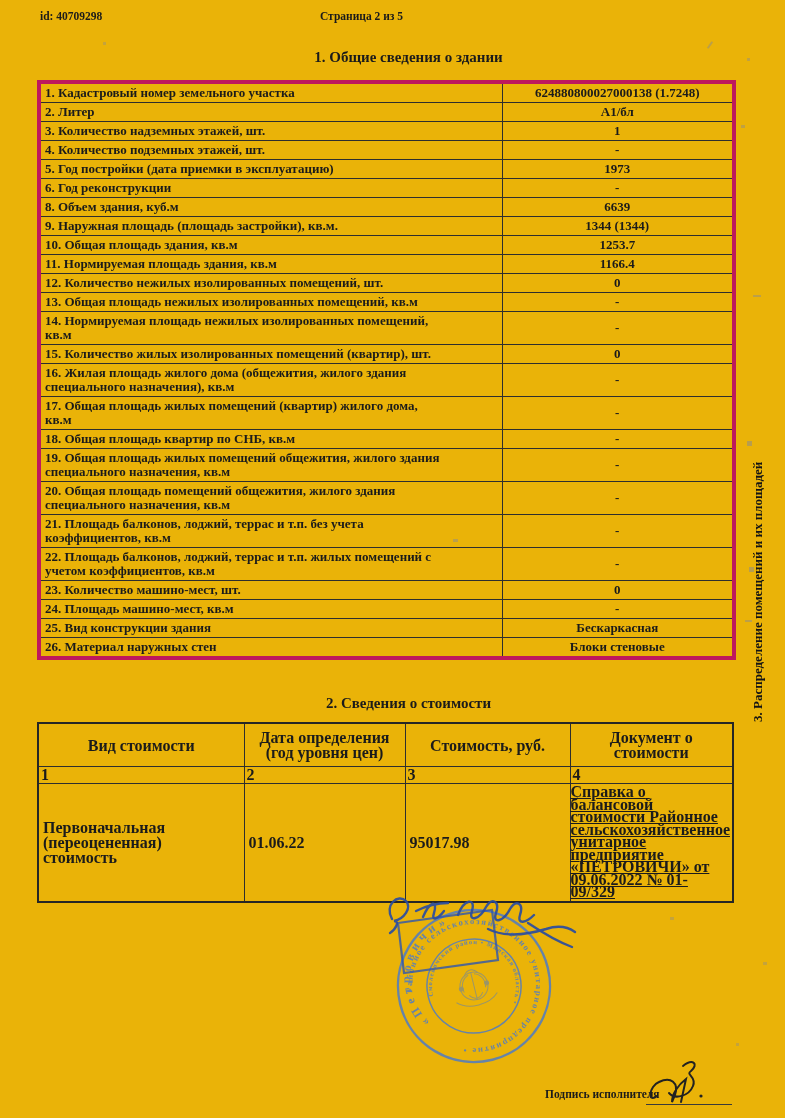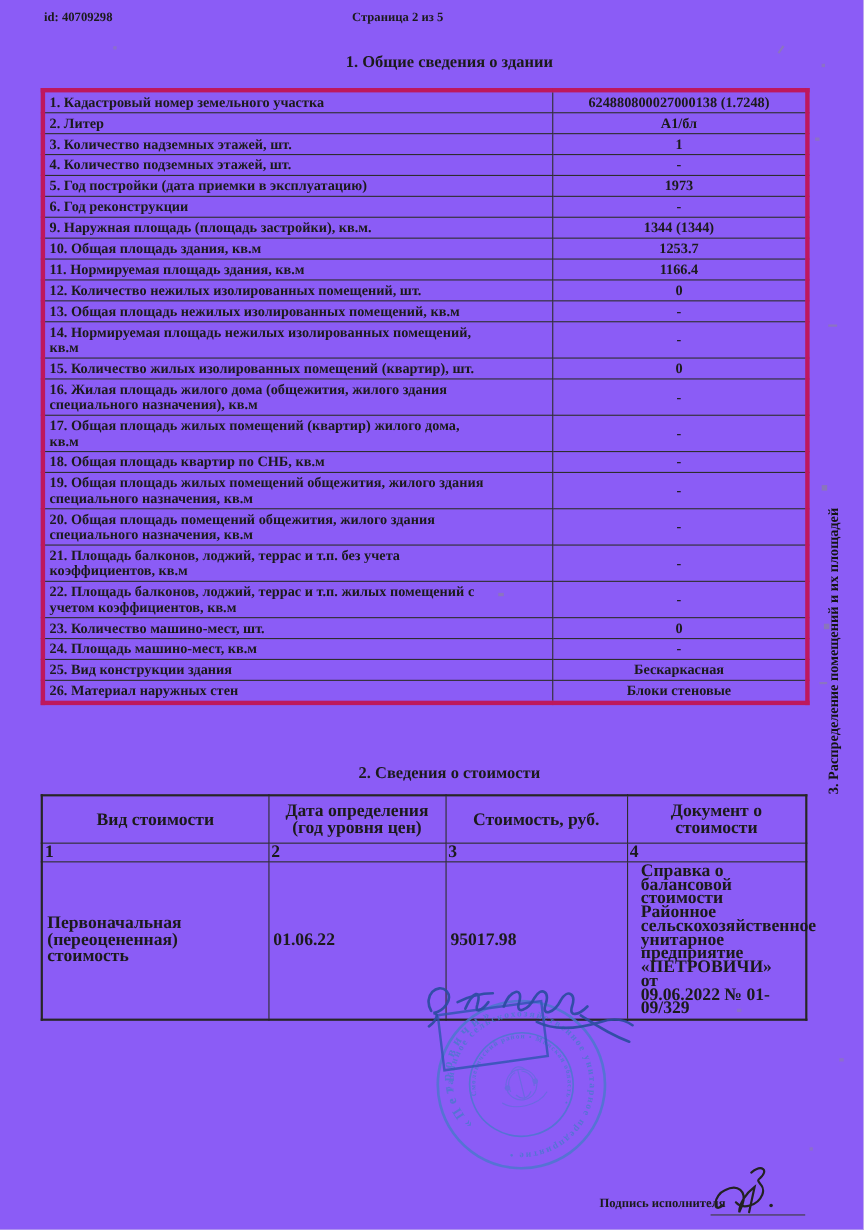--- a/index.html
+++ b/index.html
@@ -1,18 +1,18 @@
 <!DOCTYPE html>
 <html><head>
 <meta charset="utf-8">
 <style>
   html,body{margin:0;padding:0;background:#e8e8e8;}
   .page{
     position:relative;width:785px;height:1118px;margin:0 auto;
-    background:#8b5cf6;overflow:hidden;
+    background:#eab308;overflow:hidden;
     font-family:"Liberation Serif","DejaVu Serif",serif;color:#1b1b1b;
   }
   .abs{position:absolute;}
   .hdr-text{font-size:11.5px;font-weight:700;}
   .center-line{left:0;width:723px;text-align:center;}
   .sec-title{font-size:15px;font-weight:700;text-align:center;left:16px;width:785px;}
 
   
   table{border-collapse:collapse;table-layout:fixed;}
   .t1{left:37px;top:80px;width:695px;border:4px solid #be185d;}
@@ -23,21 +23,21 @@
   .t1 td.value{text-align:center;padding:2px 2px;}
 
   .t2{left:37px;top:722px;width:695px;border:2px solid #262626;}
   .t2 th,.t2 td{
     border:1px solid #2e2e2e;font-size:16px;font-weight:700;
     vertical-align:middle;white-space:pre-wrap;
   }
   .t2 th{line-height:15px;padding:6px 6px;}
   .t2 td.numcell{line-height:14px;padding:1px 2px;}
   .t2 td.datacell{font-weight:700;line-height:15px;padding:2px 4px;}
-  .t2 td.doccell{line-height:12.5px;padding:2px 12px;}
+  .t2 td.doccell{line-height:12.5px;padding:2px 0;text-decoration:underline;}
 
   
   .side-note{
     left:750px;top:404px;height:318px;
     writing-mode:vertical-rl;transform:rotate(180deg);
     font-size:13px;font-weight:700;white-space:nowrap;color:#141414;
   }
 
   
   .footer-label{left:545px;top:1088px;font-size:11.5px;font-weight:700;}
@@ -87,20 +87,24 @@
           <td class="label">5. Год постройки (дата приемки в эксплуатацию)</td>
           <td class="value">1973</td>
         </tr>
 
         <tr>
           <td class="label">6. Год реконструкции</td>
           <td class="value">-</td>
         </tr>
 
 
+        <tr>
+          <td class="label">8. Объем здания, куб.м</td>
+          <td class="value">6639</td>
+        </tr>
 
         <tr>
           <td class="label">9. Наружная площадь (площадь застройки), кв.м.</td>
           <td class="value">1344 (1344)</td>
         </tr>
 
         <tr>
           <td class="label">10. Общая площадь здания, кв.м</td>
           <td class="value">1253.7</td>
         </tr>

